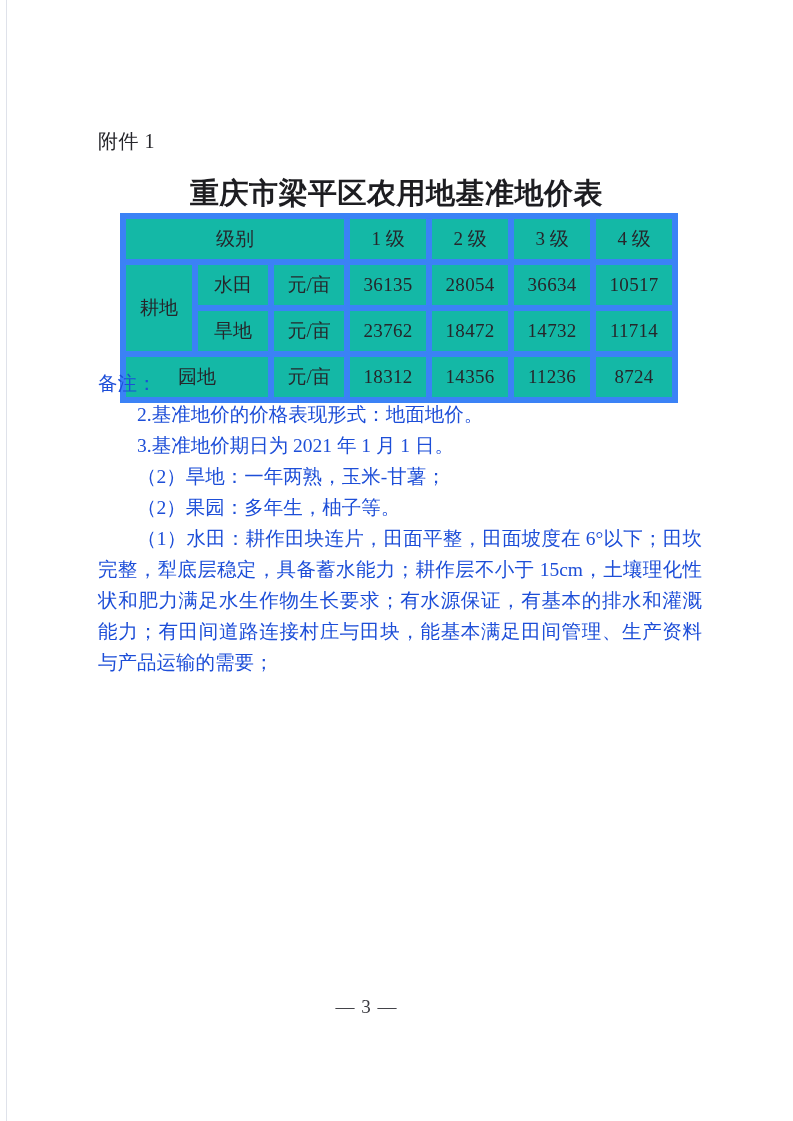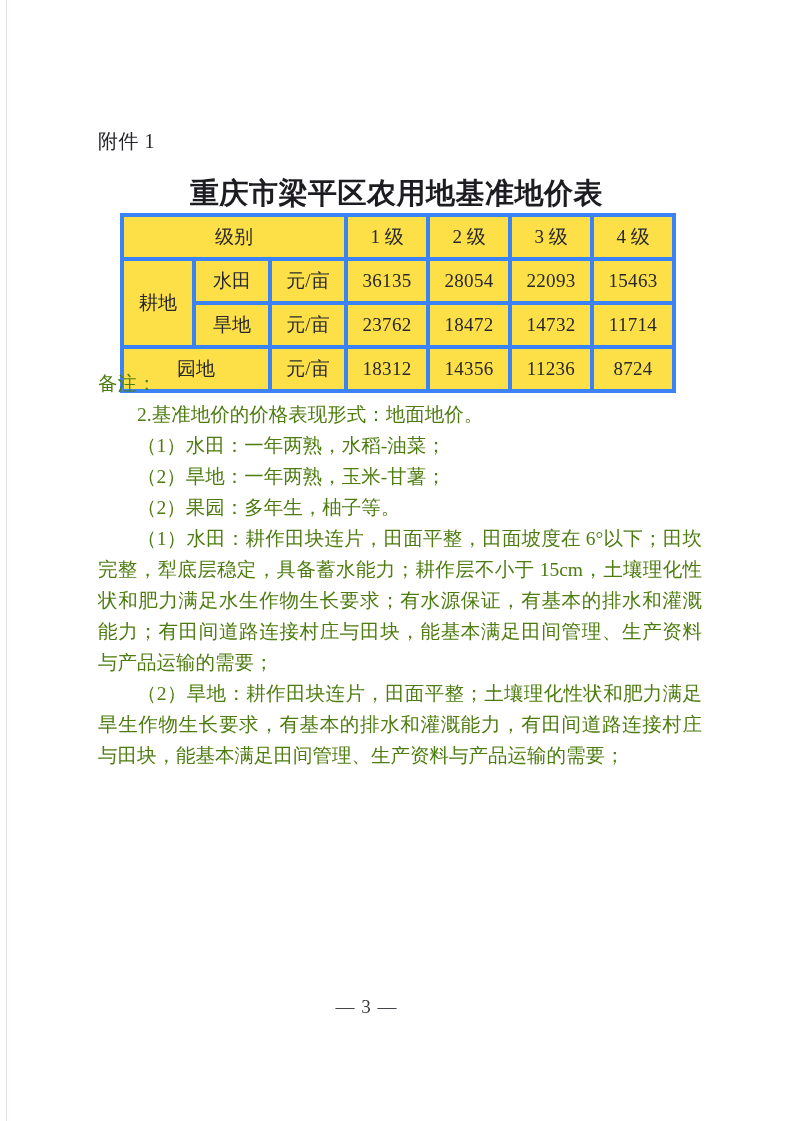--- a/index.html
+++ b/index.html
@@ -66,28 +66,28 @@
     left: 120px;
     top: 213px;
     width: 552px;
   }
   table.price-table {
     border-collapse: collapse;
     width: 552px;
     table-layout: fixed;
   }
   table.price-table td {
-    border: 4px solid #3b82f6;
+    border: 6px solid #3b82f6;
     text-align: center;
     vertical-align: middle;
     font-size: 19px;
     color: #26262b;
     height: 40px;
     padding: 0;
-    background: #fde047;
+    background: #14b8a6;
   }
   table.price-table tr.row-head td { height: 40px; }
   table.price-table td.num {
     font-family: "Liberation Serif", "DejaVu Serif", serif;
     letter-spacing: 0.3px;
     margin-left: 20px;
   }
   .col-a { width: 72px; }
   .col-b { width: 76px; }
   .col-c { width: 76px; }
@@ -97,21 +97,21 @@
   .col-g { width: 82px; }
 
   
   .notes {
     position: absolute;
     left: 98px;
     top: 368px;
     width: 604px;
     font-size: 19.5px;
     line-height: 31px;
-    color: #4d7c0f;
+    color: #1d4ed8;
   }
   .notes p {
     margin: 0;
     text-align: justify;
     text-justify: inter-ideograph;
   }
   .notes p.flush { text-indent: 0; }
   .notes p.indent { text-indent: 2em; }
 
   
@@ -157,22 +157,22 @@
           <td>3 级</td>
           <td>4 级</td>
         </tr>
 
         <tr>
           <td rowspan="2">耕地</td>
           <td>水田</td>
           <td>元/亩</td>
           <td class="num">36135</td>
           <td class="num">28054</td>
-          <td class="num">22093</td>
-          <td class="num">15463</td>
+          <td class="num">36634</td>
+          <td class="num">10517</td>
         </tr>
 
         <tr>
           <td>旱地</td>
           <td>元/亩</td>
           <td class="num">23762</td>
           <td class="num">18472</td>
           <td class="num">14732</td>
           <td class="num">11714</td>
         </tr>
@@ -185,22 +185,21 @@
           <td class="num">11236</td>
           <td class="num">8724</td>
         </tr>
       </tbody>
     </table>
   </div>
 
   <div class="notes">
     <p class="flush">备注：</p>
     <p class="indent">2.基准地价的价格表现形式：地面地价。</p>
-    <p class="indent">（1）水田：一年两熟，水稻-油菜；</p>
+    <p class="indent">3.基准地价期日为 2021 年 1 月 1 日。</p>
     <p class="indent">（2）旱地：一年两熟，玉米-甘薯；</p>
     <p class="indent">（2）果园：多年生，柚子等。</p>
     <p class="indent">（1）水田：耕作田块连片，田面平整，田面坡度在 6°以下；田坎完整，犁底层稳定，具备蓄水能力；耕作层不小于 15cm，土壤理化性状和肥力满足水生作物生长要求；有水源保证，有基本的排水和灌溉能力；有田间道路连接村庄与田块，能基本满足田间管理、生产资料与产品运输的需要；</p>
-    <p class="indent">（2）旱地：耕作田块连片，田面平整；土壤理化性状和肥力满足旱生作物生长要求，有基本的排水和灌溉能力，有田间道路连接村庄与田块，能基本满足田间管理、生产资料与产品运输的需要；</p>
   </div>
 
   <div class="page-number">— 3 —</div>
 
 </div>
 
 </body></html>

